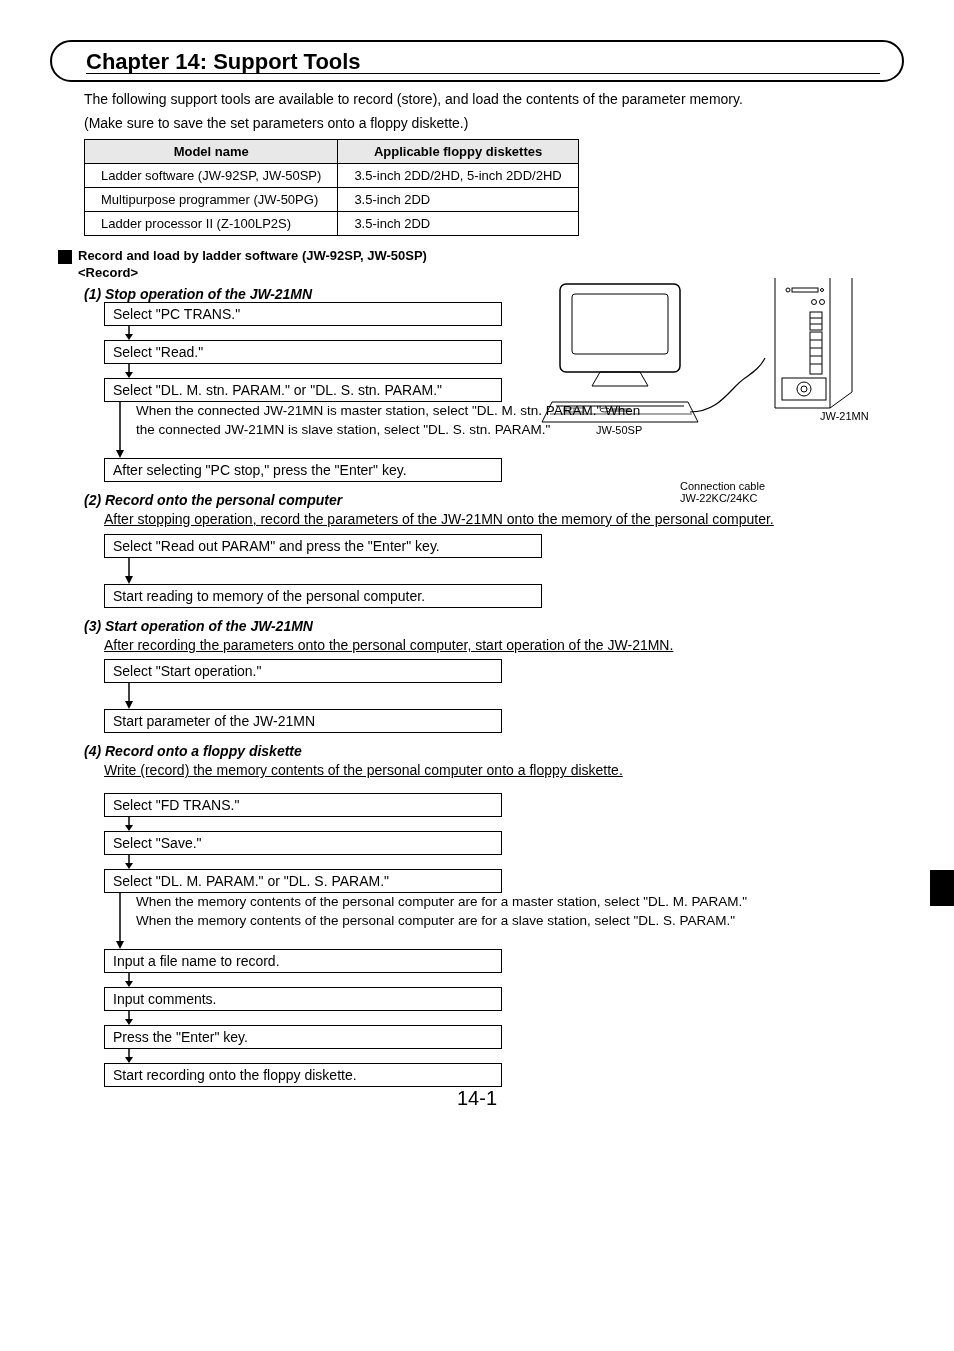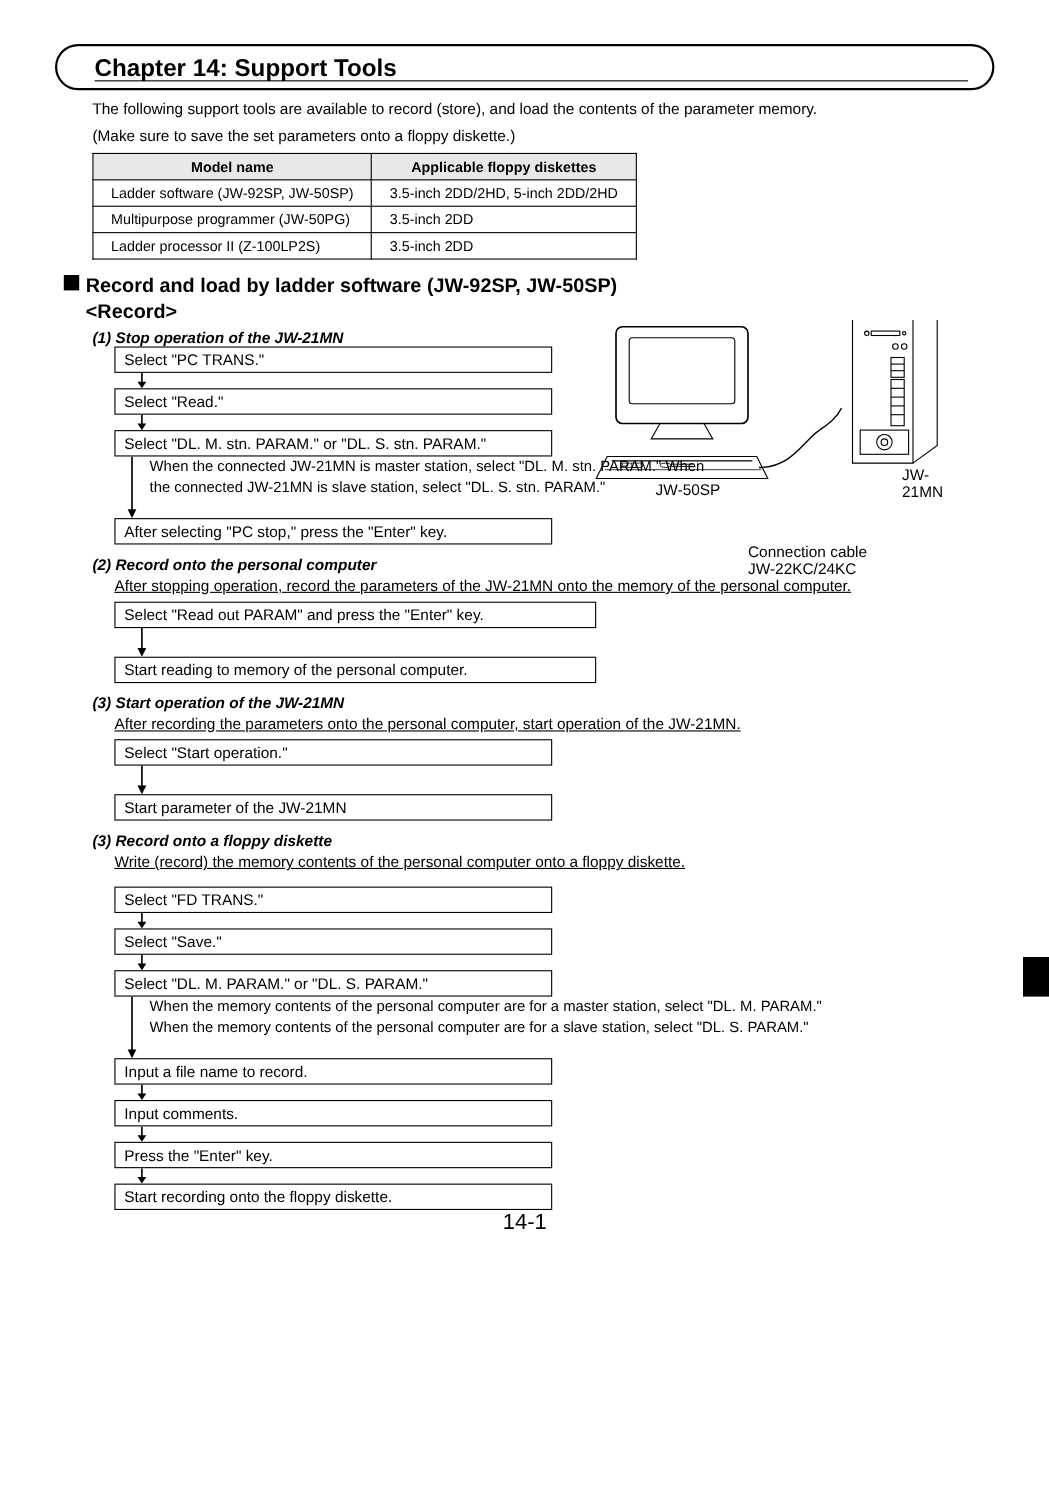--- a/index.html
+++ b/index.html
@@ -67,21 +67,21 @@
   .black-sq {
     width: 14px;
     height: 14px;
     background: #000;
     flex-shrink: 0;
     margin-top: 2px;
     margin-right: 6px;
   }
   .section-title {
     font-weight: bold;
-    font-size: 18px;
+    font-size: 13px;
     line-height: 1.3;
   }
   .step-head {
     font-weight: bold;
     margin-left: 34px;
     margin-top: 10px;
     font-style: italic;
   }
   .step-desc {
     margin-left: 54px;
@@ -135,21 +135,21 @@
     position: absolute;
     left: 480px;
     top: -8px;
     width: 350px;
     height: 200px;
     font-size: 11px;
   }
   .diagram-area svg { position: absolute; left: 0; top: 0; }
   .diag-label {
     position: absolute;
-    font-size: 14px;
+    font-size: 11px;
   }
 </style>
 </head>
 <body>
 
 <div class="chapter-header">
   <h1>Chapter 14: Support Tools</h1>
   <div class="chapter-underline"></div>
 </div>
 
@@ -289,21 +289,21 @@
   <div class="flow-box">Select "Start operation."</div>
   <div class="arrow-down">
     <svg width="10" height="26">
         <line x1="5" y1="0" x2="5" y2="20" stroke="#000" stroke-width="1.5"></line>
         <polygon points="1,18 9,18 5,26" fill="#000"></polygon>
       </svg>
   </div>
   <div class="flow-box">Start parameter of the JW-21MN</div>
 </div>
 
-<div class="step-head">(3) Record onto a floppy diskette</div>
+<div class="step-head">(4) Record onto a floppy diskette</div>
 <div class="step-desc">Write (record) the memory contents of the personal computer onto a floppy diskette.</div>
 <div class="flow" style="margin-top:12px;">
   <div class="flow-box">Select "FD TRANS."</div>
   <div class="arrow-down">
     <svg width="10" height="14">
         <line x1="5" y1="0" x2="5" y2="10" stroke="#000" stroke-width="1.5"></line>
         <polygon points="1,8 9,8 5,14" fill="#000"></polygon>
       </svg>
   </div>
   <div class="flow-box">Select "Save."</div>

